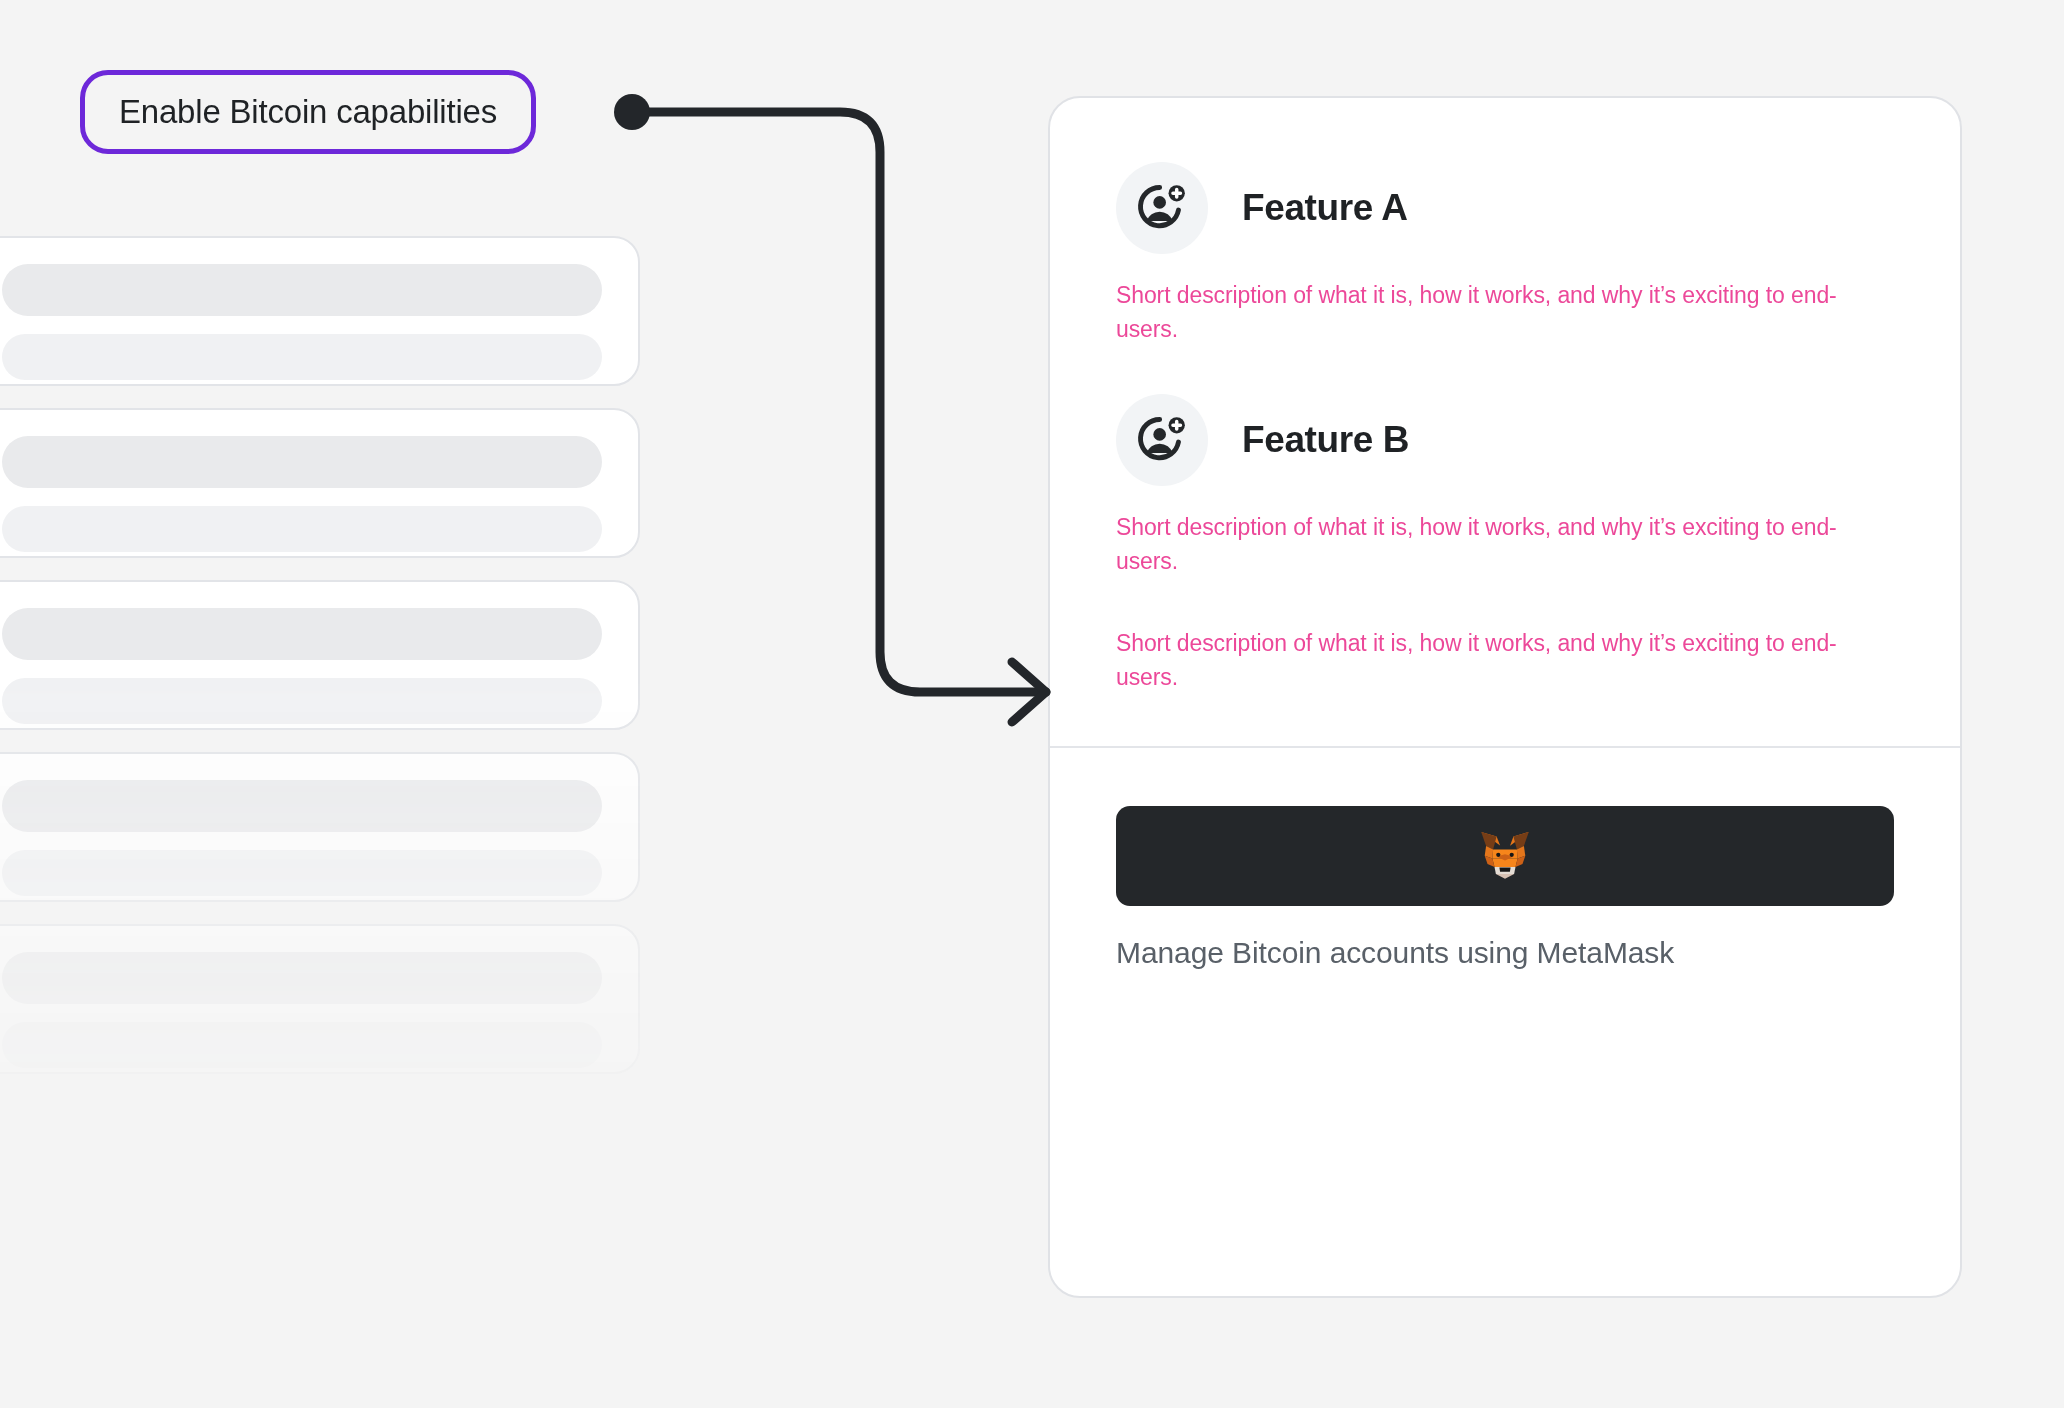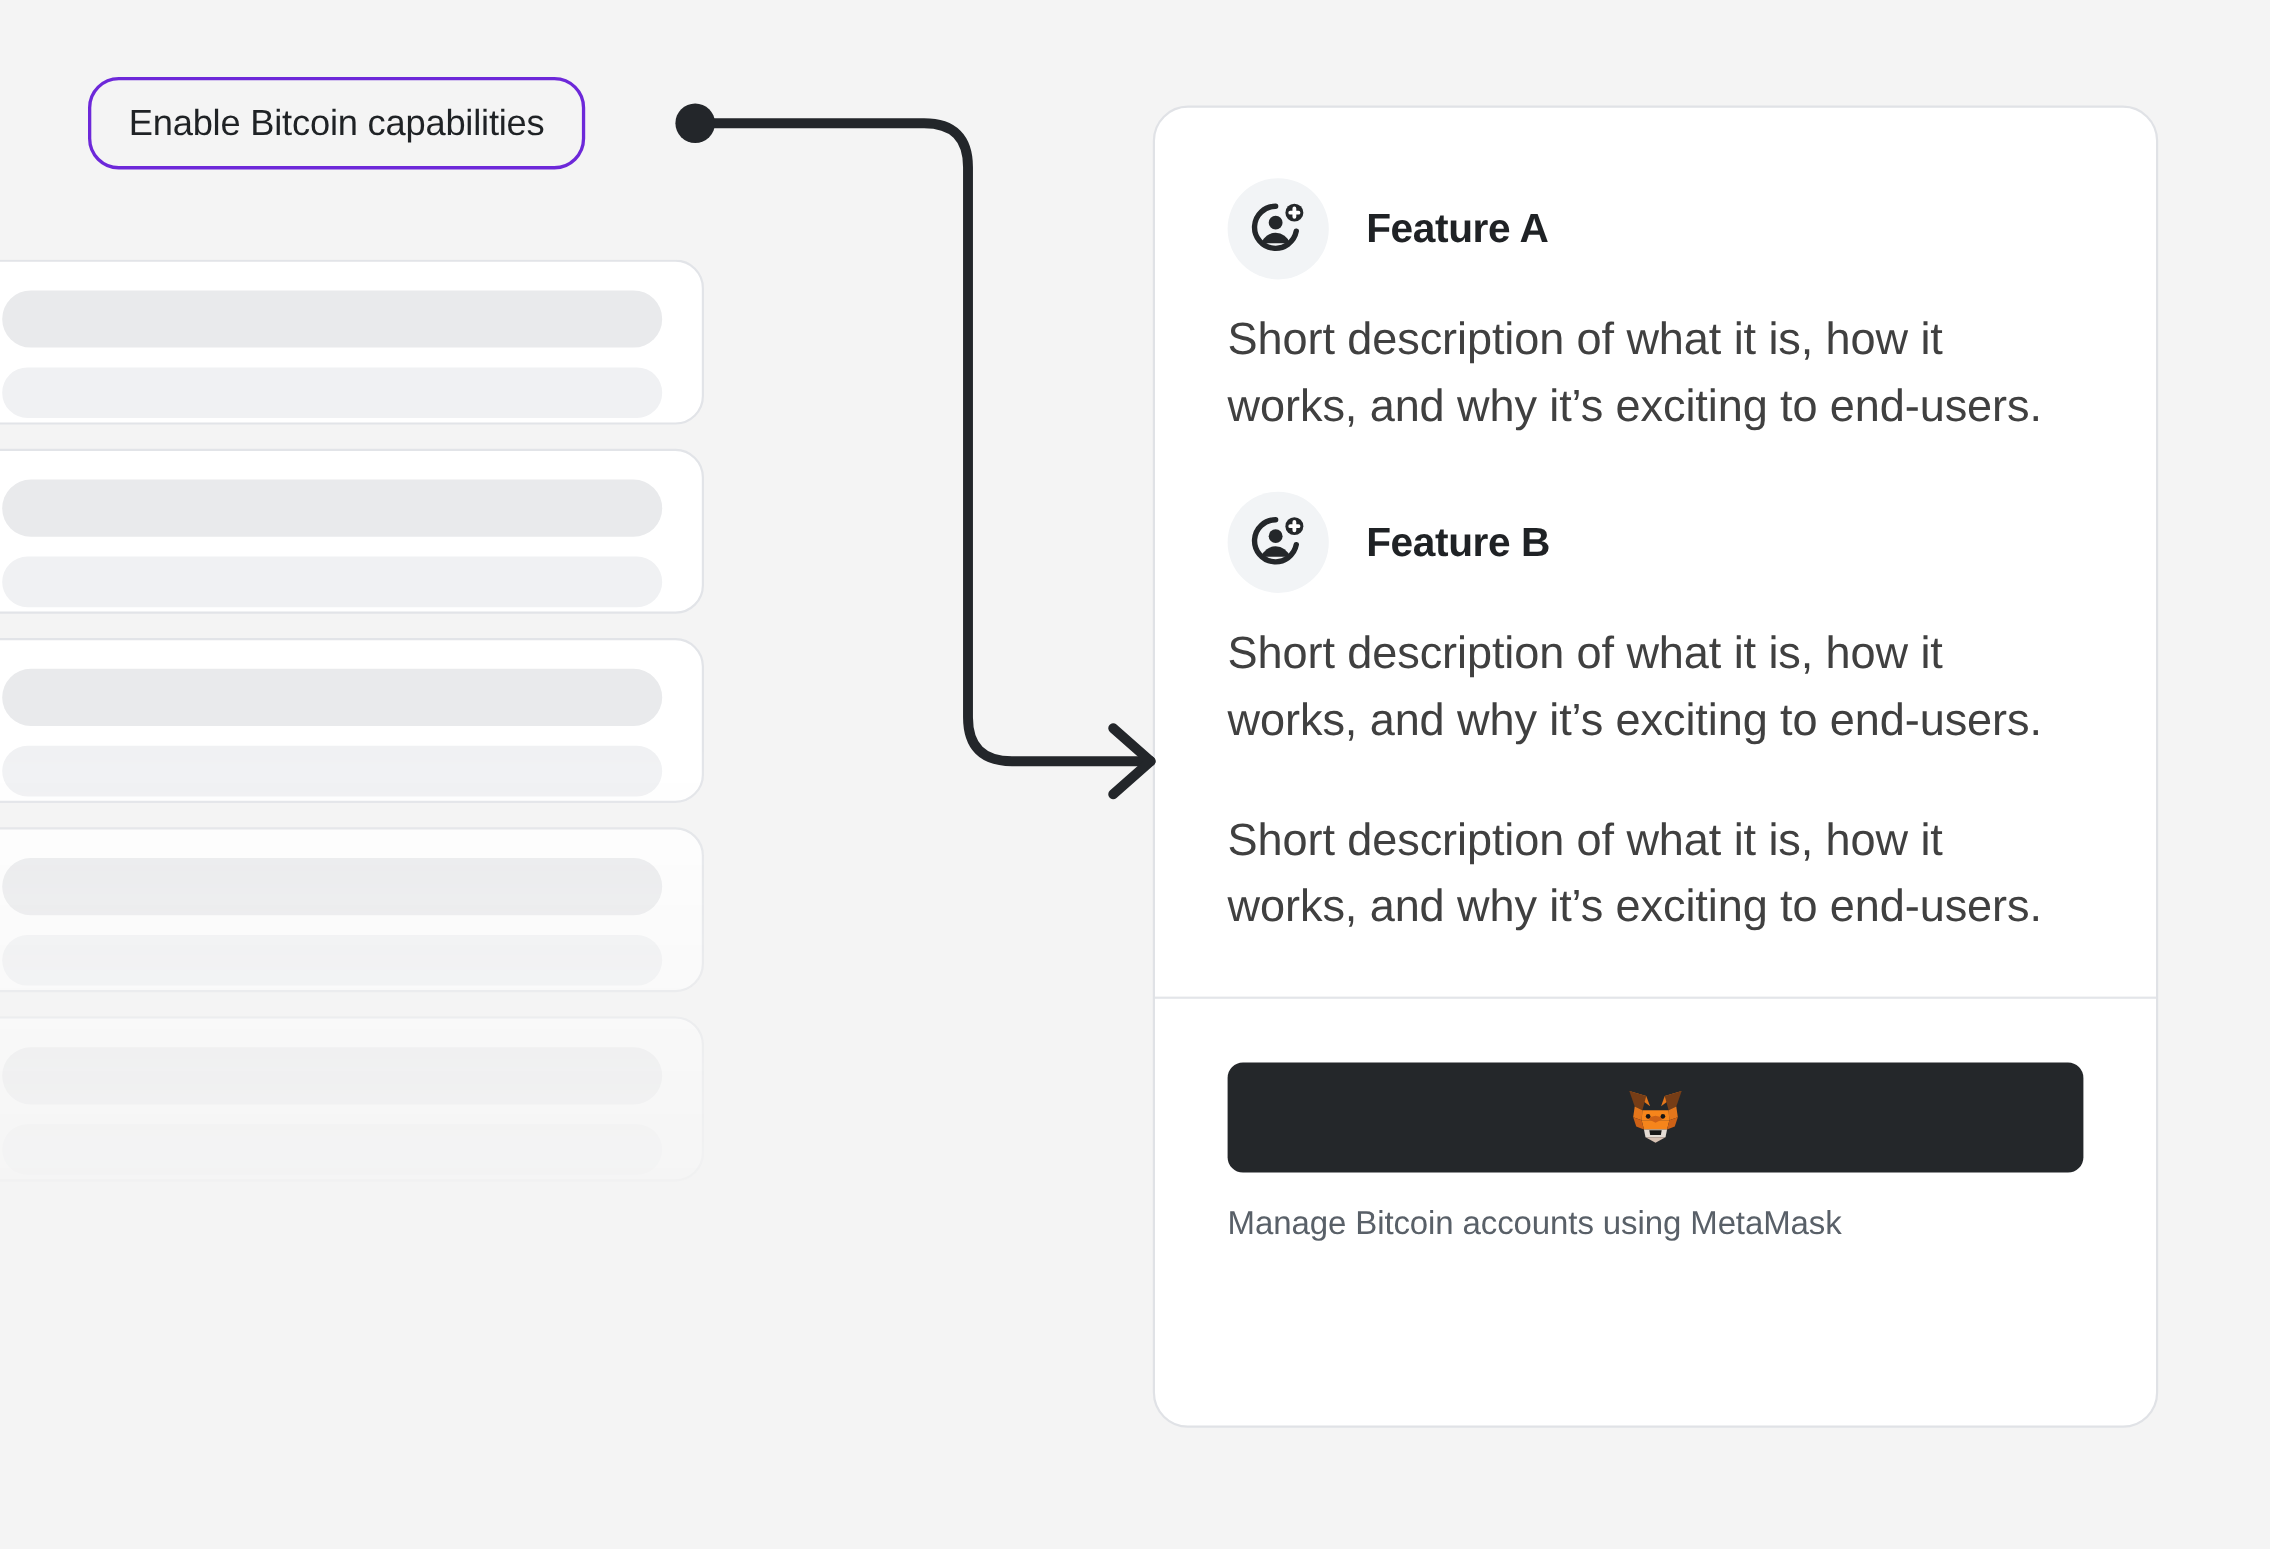--- a/index.html
+++ b/index.html
@@ -68,21 +68,21 @@
   
   #callout-pill {
     position: absolute;
     left: 80px;
     top: 70px;
     height: 84px;
     padding: 0 34px;
     display: flex;
     align-items: center;
     background: #f4f4f4;
-    border: 3px solid #6d28d9;
+    border: 5px solid #6d28d9;
     border-radius: 28px;
     z-index: 5;
   }
   #callout-pill .pill-label {
     font-size: 33px;
     font-weight: 500;
     letter-spacing: -0.2px;
     color: #1f2225;
     white-space: nowrap;
   }
@@ -140,23 +140,23 @@
   }
 
   .feature-title {
     font-size: 37px;
     font-weight: bold;
     letter-spacing: -0.4px;
     color: #1f2225;
   }
 
   .feature-desc {
-    font-size: 41px;
+    font-size: 23px;
     line-height: 1.48;
-    color: #404040;
+    color: #ec4899;
     letter-spacing: -0.1px;
     max-width: 790px;
   }
 
   #install-divider {
     height: 2px;
     background: #e3e5e9;
     width: 100%;
   }
 

